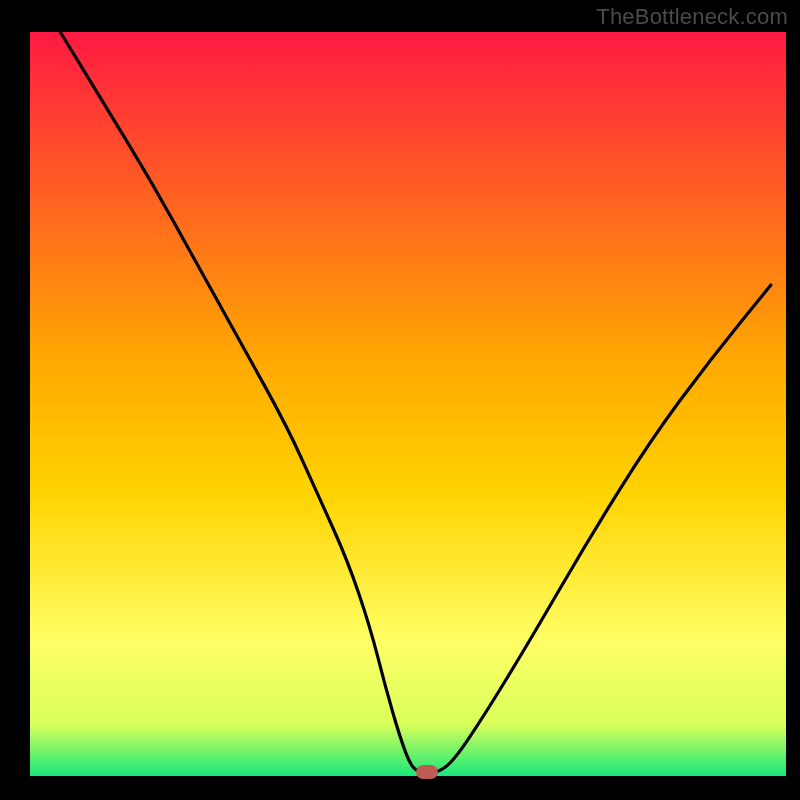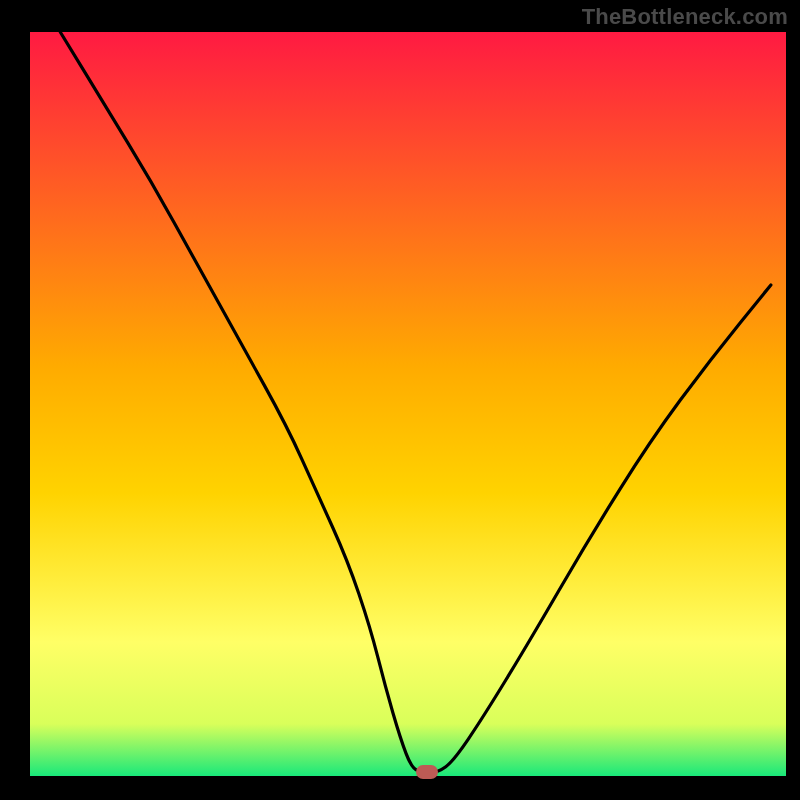--- a/index.html
+++ b/index.html
@@ -2,21 +2,20 @@
 <html><head>
 <meta charset="utf-8">
 <style>
   * { margin: 0; padding: 0; box-sizing: border-box; }
   html, body { width: 800px; height: 800px; overflow: hidden; background: #000; }
   .chart-root {
     position: relative;
     width: 800px;
     height: 788px;
     background: #000;
-    font-weight: bold;
   }
   .plot-area {
     position: absolute;
     width: 800px;
     height: 800px;
   }
   .watermark {
     position: absolute;
     top: 4px;
     right: 12px;

